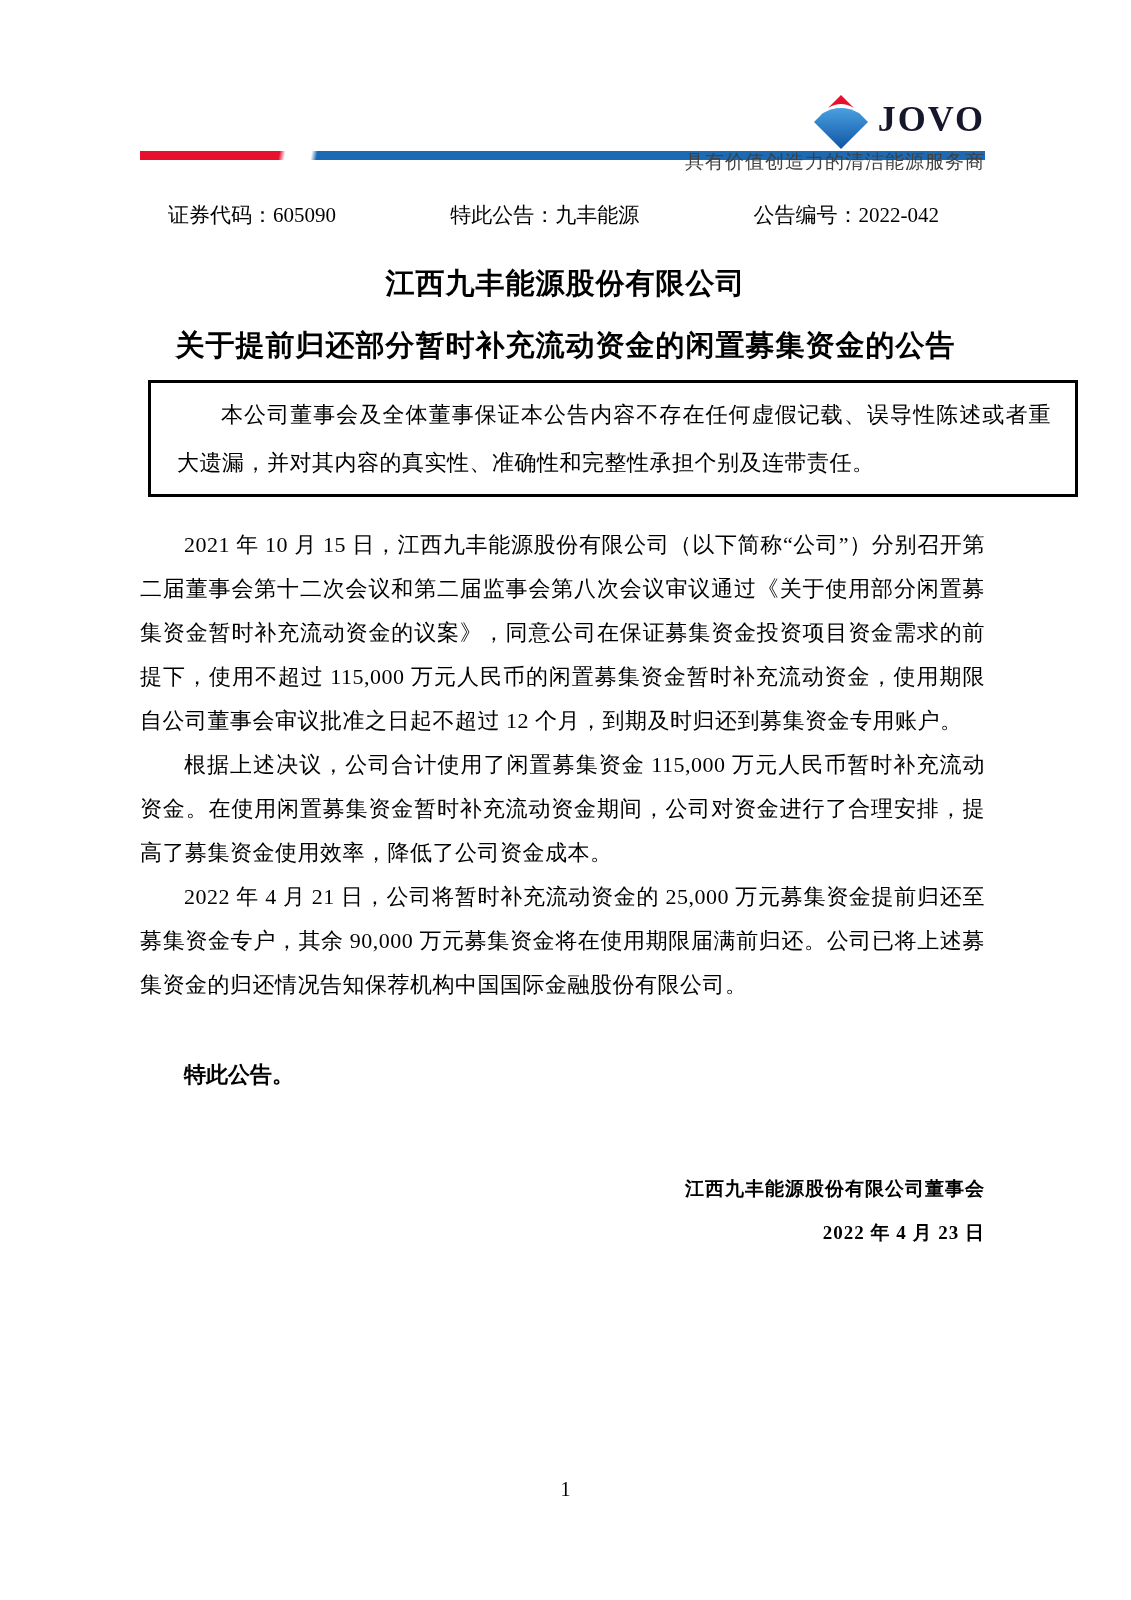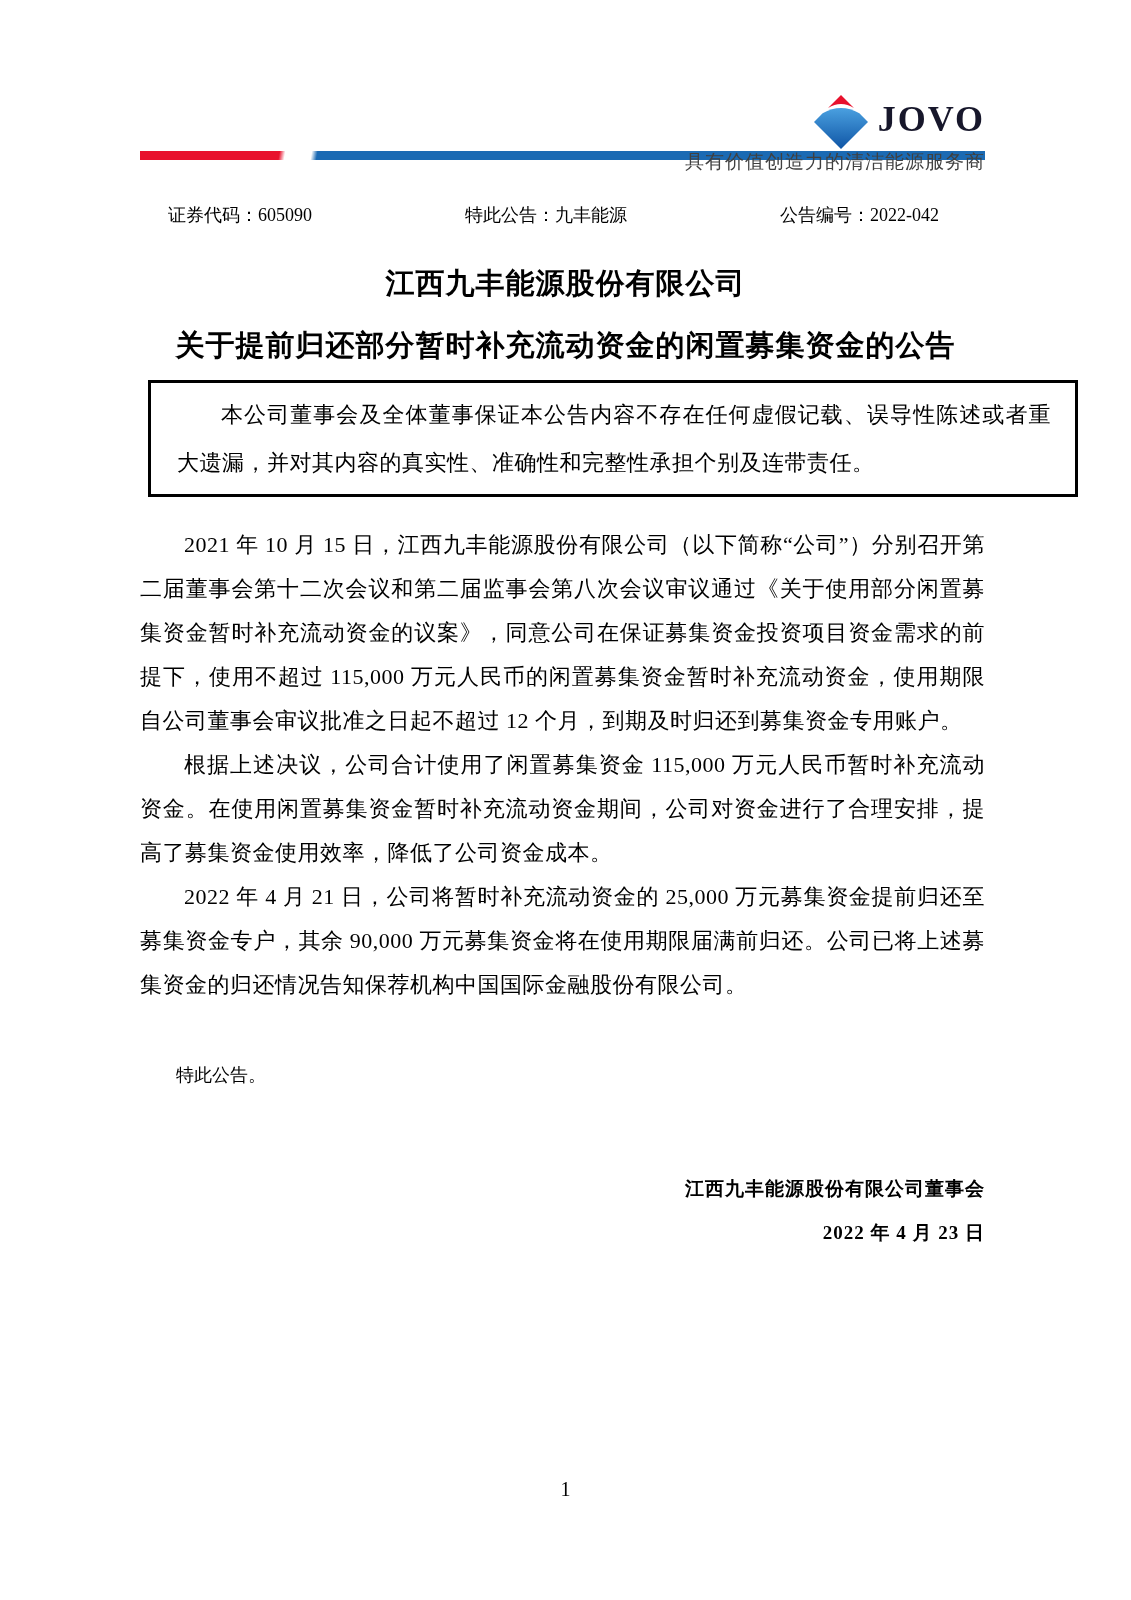--- a/index.html
+++ b/index.html
@@ -52,21 +52,21 @@
       #e8112d 0%, #e8112d 16.5%,
       #ffffff 17.2%, #ffffff 20.3%,
       #1b6ab3 21%, #1b6ab3 100%);
   }
 
   
   .sec-line {
     margin: 41px 146px 0 140px;
     display: flex;
     justify-content: space-between;
-    font-size: 18px;
+    font-size: 21px;
     line-height: 28px;
     padding-left: 28px;
     padding-right: 46px;
     font-family: Liberation Serif, serif;
   }
 
   
   .title1, .title2 {
     text-align: center;
     color: #000000;
@@ -104,24 +104,24 @@
     margin: 0;
     font-size: 22px;
     line-height: 44px;
     text-indent: 2em;
     text-align: justify;
     letter-spacing: 0.5px;
   }
 
   .closing {
     margin: 46px 146px 0 140px;
-    font-size: 18px;
+    font-size: 22px;
     line-height: 44px;
     text-indent: 2em;
-    font-weight: normal;
+    font-weight: bold;
   }
 
   .signature {
     margin: 70px 146px 0 140px;
     text-align: right;
   }
   .signature p {
     margin: 0;
     font-size: 19px;
     line-height: 44px;

